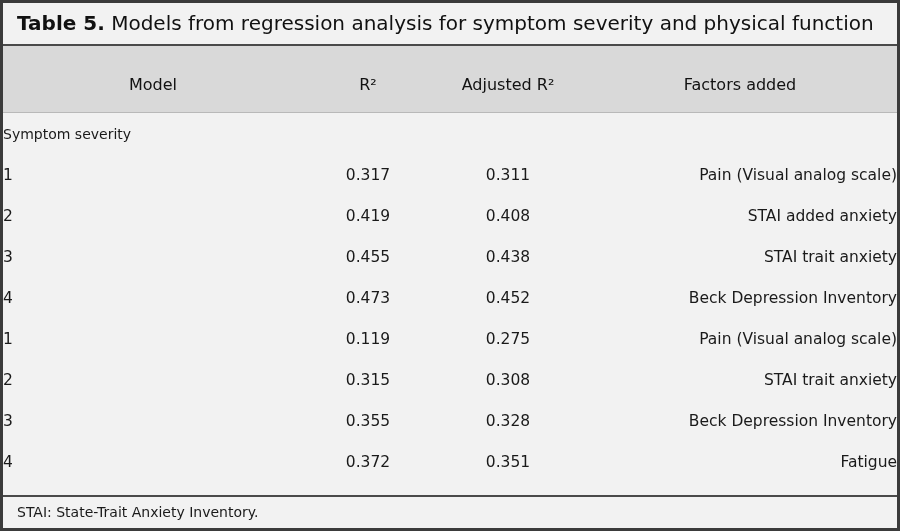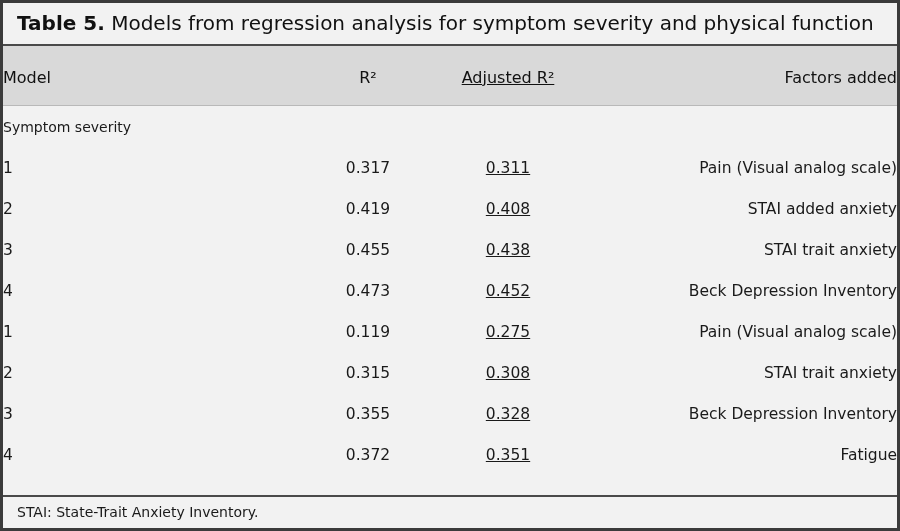--- a/index.html
+++ b/index.html
@@ -46,37 +46,37 @@
     width: 100%;
     border-collapse: collapse;
     table-layout: fixed;
     font-size: 15.5px;
   }
   table.data-table thead th {
     background: #d9d9d9;
     font-weight: normal;
     font-size: 16px;
     color: #111111;
-    padding: 12px 0 9px 0;
+    padding: 19px 0 9px 0;
     height: 38px;
     border-bottom: 1px solid #b9b9b9;
+    text-align: center;
   }
   th.col-model, td.col-model {
     text-align: left;
     padding-left: 14px;
     width: 300px;
   }
   th.col-r2, td.col-r2 {
     text-align: center;
     width: 130px;
   }
   th.col-adj, td.col-adj {
     text-align: center;
     width: 150px;
-    text-decoration: underline;
   }
   th.col-factors, td.col-factors {
     text-align: right;
     padding-right: 34px;
     width: 314px;
   }
   table.data-table tbody td {
     padding: 10px 0 10px 0;
     height: 21px;
     color: #1a1a1a;

